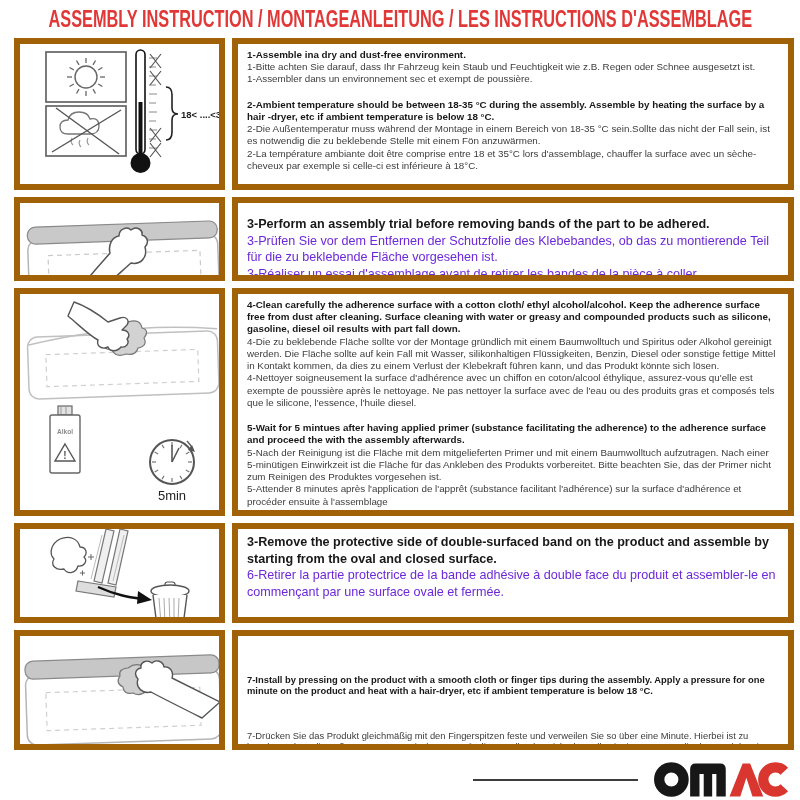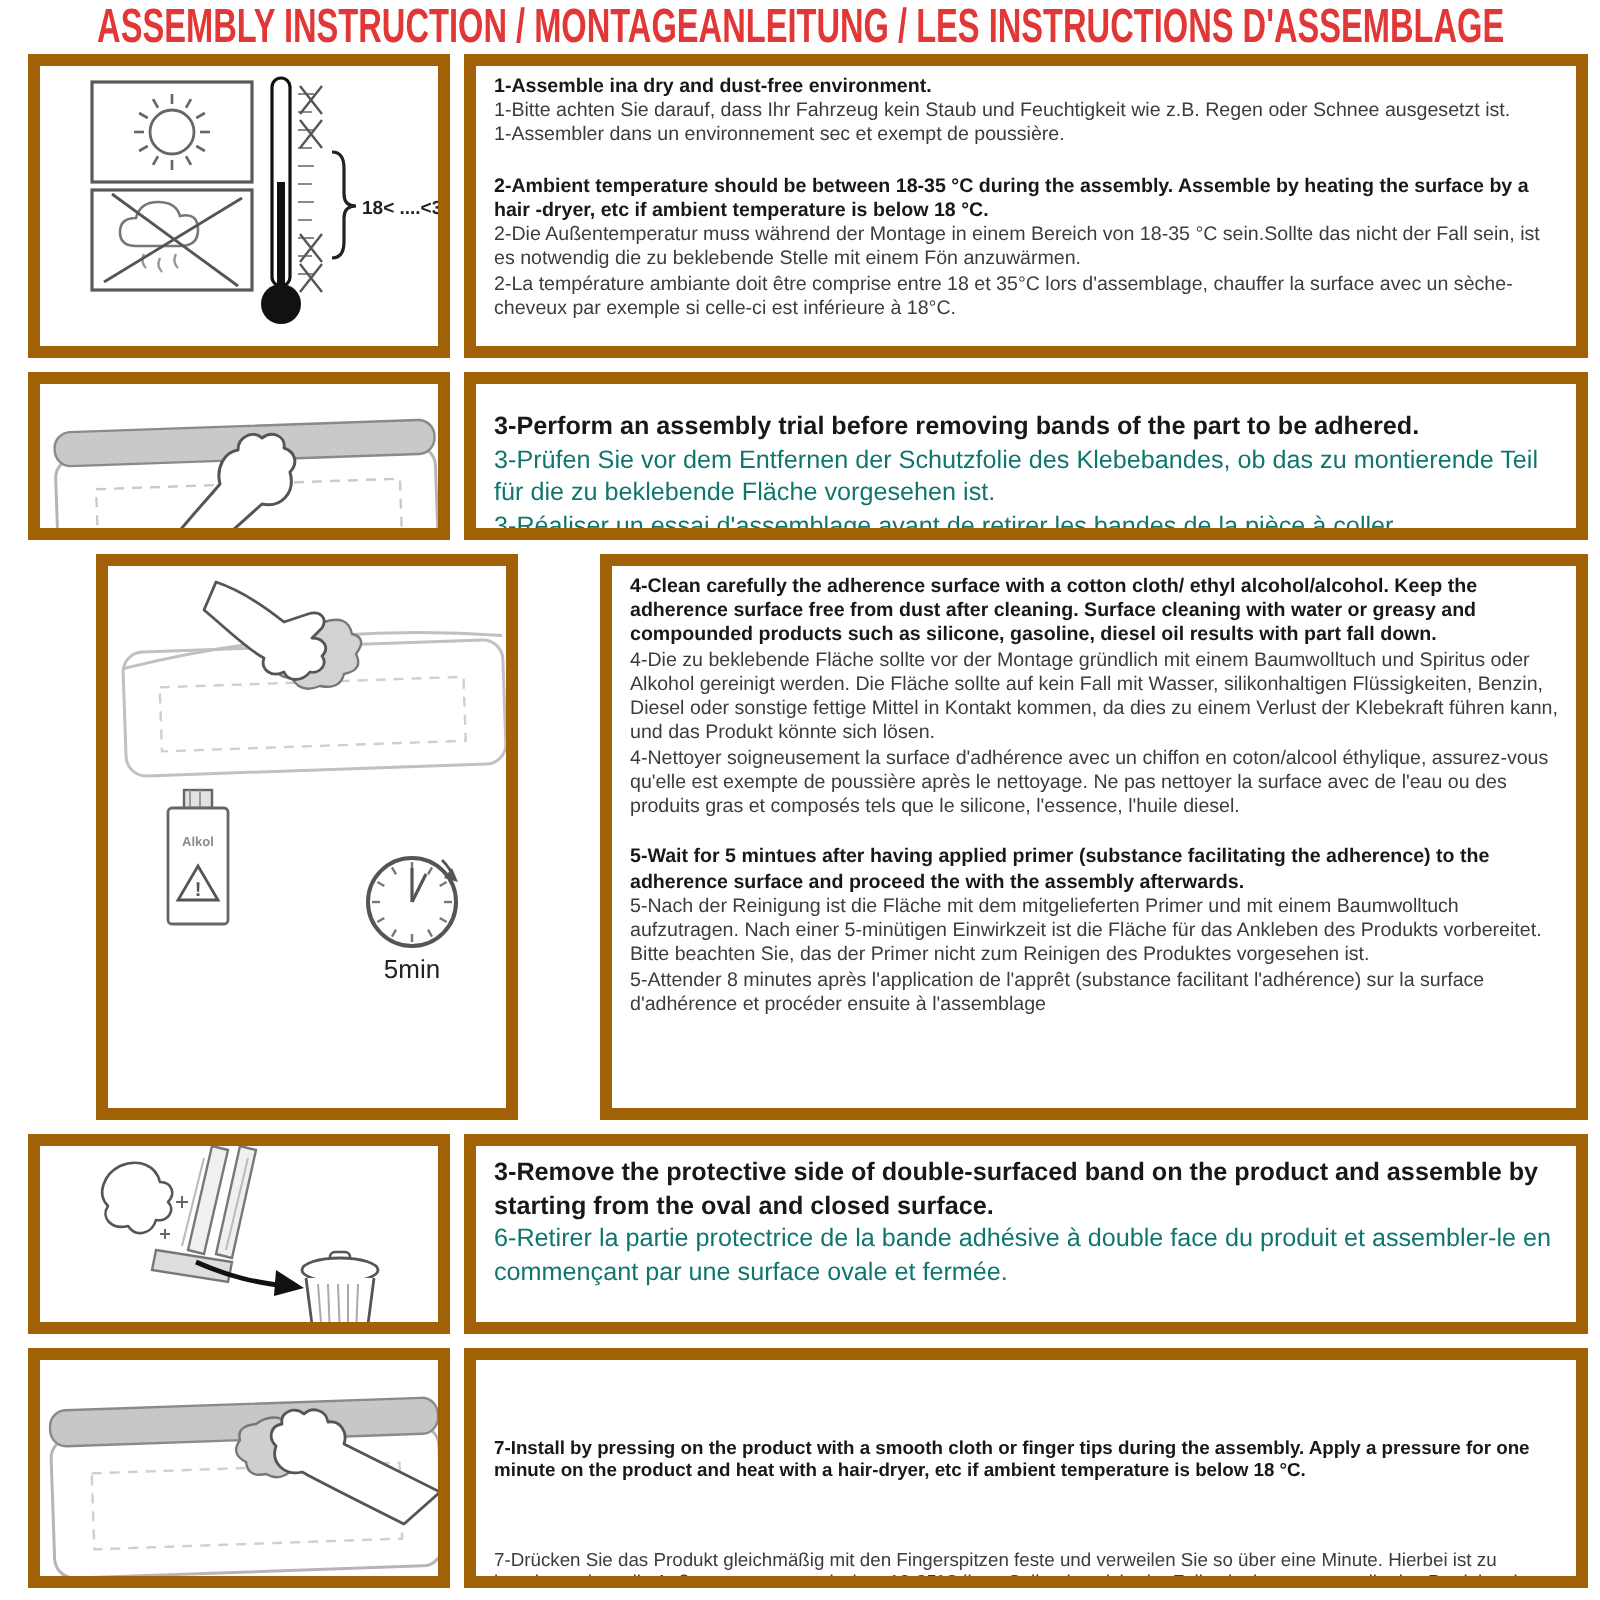--- a/index.html
+++ b/index.html
@@ -1,35 +1,35 @@
 <!DOCTYPE html>
 <html><head>
 <meta charset="utf-8">
 <style>
   * { box-sizing: border-box; margin: 0; padding: 0; }
   html,body { width:800px; background:#fff; font-family:"Liberation Sans",sans-serif; color:#2e2e2e; }
   .page { width:800px; height:800px; overflow:hidden; background:#fff; }
 
-  .header { height:27px; display:flex; align-items:center; justify-content:center; overflow:hidden; }
+  .header { height:38px; display:flex; align-items:center; justify-content:center; overflow:hidden; }
   .header-title { font-size:24px; font-weight:bold; color:#e23737; white-space:nowrap;
                   transform:scaleX(0.68); transform-origin:50% 50%; letter-spacing:0px; }
 
   .table { padding:0 6px 0 14px; }
   .row { display:flex; gap:7px; margin-bottom:7px; }
   .cell { border:6px solid #a16207; background:#fff; }
   .cell-left { width:211px; flex:none; overflow:hidden; }
   .cell-right { flex:1; overflow:hidden; }
 
-  .r1 { height:152px; } .r2 { height:84px; } .r3 { height:283px;margin-left:34px; } .r4 { height:100px; } .r5 { height:120px; }
+  .r1 { height:152px; } .r2 { height:84px; } .r3 { height:228px; } .r4 { height:100px; } .r5 { height:120px; }
 
   .txt { padding:5px 9px; }
   .t-sm p { font-size:9.8px; line-height:1.25; color:#3c3c3c; }
   .t-sm p.b { font-weight:bold; color:#181818; }
   .t-sm .sec + .sec { margin-top:13px; }
-  .t-lg p { font-size:12.6px; line-height:1.32; color:#0f766e; }
+  .t-lg p { font-size:12.6px; line-height:1.32; color:#6d28d9; }
   .t-lg p.b { font-weight:bold; color:#181818; }
   .r2 .txt { padding-top:13px; }
   .r5 .t-sm p { font-size:9.4px; line-height:1.22;margin-top:33px; }
 
   .footer { display:flex; align-items:center; justify-content:flex-end; padding-right:8px; margin-top:2px; }
   .footer-line { width:165px; height:2px; background:#3d3d3d; margin-right:14px; }
 
   svg text { font-family:"Liberation Sans",sans-serif; }
 </style>
 </head>

